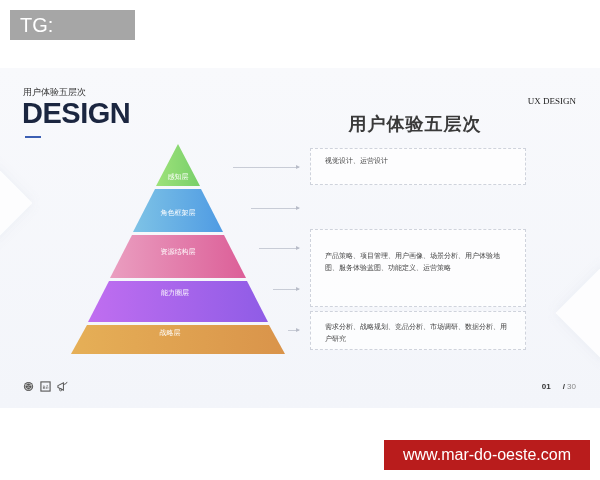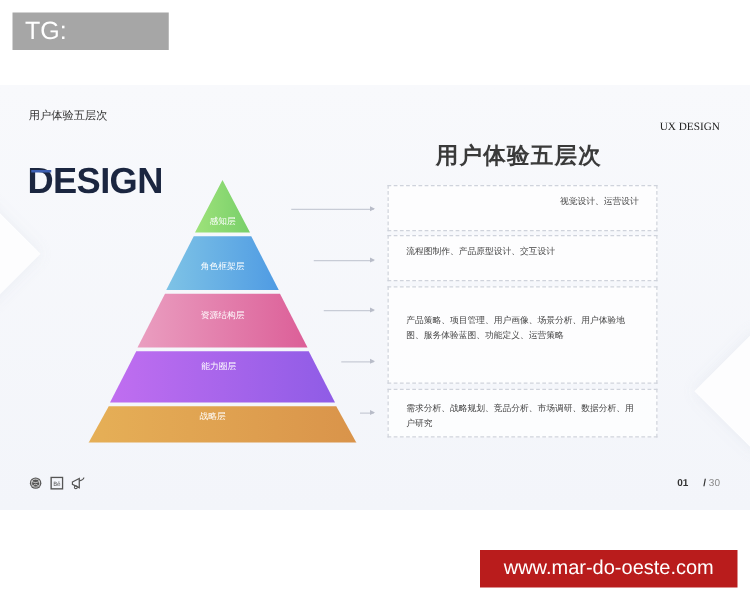--- a/index.html
+++ b/index.html
@@ -4,21 +4,21 @@
 <style>
   html, body { margin:0; padding:0; }
   body { width:600px; height:480px; background:#ffffff; position:relative; overflow:hidden; font-family:"DejaVu Sans", sans-serif; }
   .slide { position:absolute; left:0; top:68px; width:600px; height:340px; background:linear-gradient(180deg,#f8f9fc 0%,#f3f5fa 100%); overflow:hidden; }
   .deco-left { position:absolute; left:-40px; top:105px; width:60px; height:60px; background:#fff; transform:rotate(45deg); opacity:.85; box-shadow:0 0 12px rgba(200,205,220,.3); }
   .deco-right { position:absolute; right:-40px; top:210px; width:70px; height:70px; background:#fff; transform:rotate(45deg); opacity:.85; box-shadow:0 0 12px rgba(200,205,220,.3); }
   .watermark-tl { position:absolute; left:10px; top:10px; width:125px; height:30px; background:#a6a6a6; color:#fff; font-family:"Liberation Sans", sans-serif; font-size:20px; line-height:30px; padding-left:10px; box-sizing:border-box; }
   .watermark-br { position:absolute; left:384px; top:440px; width:206px; height:30px; background:#b91c1c; color:#fff; font-family:"Liberation Sans", sans-serif; font-size:16px; line-height:30px; text-align:center; }
   .subtitle-cn { position:absolute; left:23px; top:18px; font-size:9px; color:#333; }
   .big-num { position:absolute; left:105px; top:16px; font-family:"Liberation Sans", sans-serif; font-weight:bold; font-size:50px; color:#e9ebf0; letter-spacing:-2px; line-height:50px; }
-  .big-title { position:absolute; left:22px; top:28px; font-family:"Liberation Sans", sans-serif; font-weight:bold; font-size:29px; color:#1b2640; letter-spacing:-0.5px; line-height:34px;margin-top:32px; }
+  .big-title { position:absolute; left:22px; top:28px; font-family:"Liberation Sans", sans-serif; font-weight:bold; font-size:29px; color:#1b2640; letter-spacing:-0.5px; line-height:34px; }
   .underline-bar { position:absolute; left:25px; top:68px; width:16px; height:2px; background:#3c5fb3; }
   .ux-label { position:absolute; right:24px; top:28px; font-family:Liberation Serif, serif; font-size:9px; color:#222; }
   .main-heading { position:absolute; left:320px; top:44px; width:190px; text-align:center; font-family:"DejaVu Serif", serif; font-weight:bold; font-size:18px; color:#3a3a3a; letter-spacing:1px; }
   .pyramid { position:absolute; left:60px; top:76px; width:240px; height:210px; }
   .layer-label { position:absolute; color:#fff; font-size:7px; text-align:center; width:80px; }
   .arrow { position:absolute; height:1px; background:#c8ccd6; }
   .arrow::after { content:""; position:absolute; right:-1px; top:-2px; border-left:4px solid #b8bcc8; border-top:2.5px solid transparent; border-bottom:2.5px solid transparent; }
   .desc-box { position:absolute; left:310px; width:216px; border:1px dashed #cfd3dc; background:rgba(255,255,255,.75); box-sizing:border-box; font-size:7px; color:#444; padding:0 14px; line-height:12px; }
   .footer-icons { position:absolute; left:23px; top:313px; display:flex; gap:6px; align-items:center; }
   .ficon { width:11px; height:11px; display:inline-block; }
@@ -77,25 +77,22 @@
   <div class="layer-label" style="left:138px;top:179px;">资源结构层</div>
   <div class="layer-label" style="left:135px;top:220px;">能力圈层</div>
   <div class="layer-label" style="left:130px;top:260px;">战略层</div>
 
   <div class="arrow" style="left:233px;top:99px;width:66px;"></div>
   <div class="arrow" style="left:251px;top:140px;width:48px;"></div>
   <div class="arrow" style="left:259px;top:180px;width:40px;"></div>
   <div class="arrow" style="left:273px;top:221px;width:26px;"></div>
   <div class="arrow" style="left:288px;top:262px;width:11px;"></div>
 
-  <div class="desc-box" style="top:80px;height:37px;padding-top:6px;text-align:right;">
+  <div class="desc-box" style="top:80px;height:37px;padding-top:6px;">
     <span>视觉设计、运营设计</span>
-  </div>
-  <div class="desc-box" style="top:120px;height:37px;padding-top:6px;">
-    <span>流程图制作、产品原型设计、交互设计</span>
   </div>
   <div class="desc-box" style="top:161px;height:78px;padding-top:20px;">
     <span>产品策略、项目管理、用户画像、场景分析、用户体验地图、服务体验蓝图、功能定义、运营策略</span>
   </div>
   <div class="desc-box" style="top:243px;height:39px;padding-top:9px;">
     <span>需求分析、战略规划、竞品分析、市场调研、数据分析、用户研究</span>
   </div>
 
   <div class="footer-icons">
     <svg class="ficon" viewBox="0 0 12 12">

